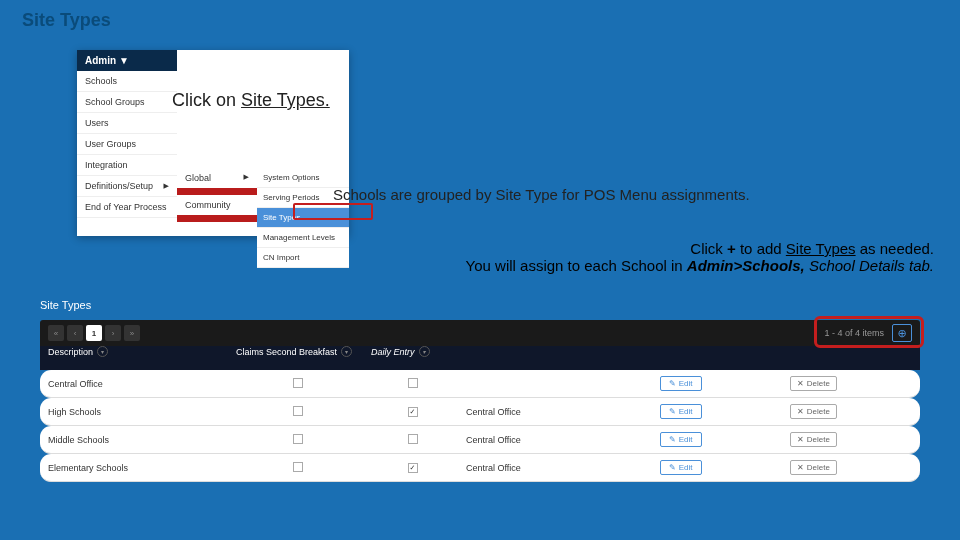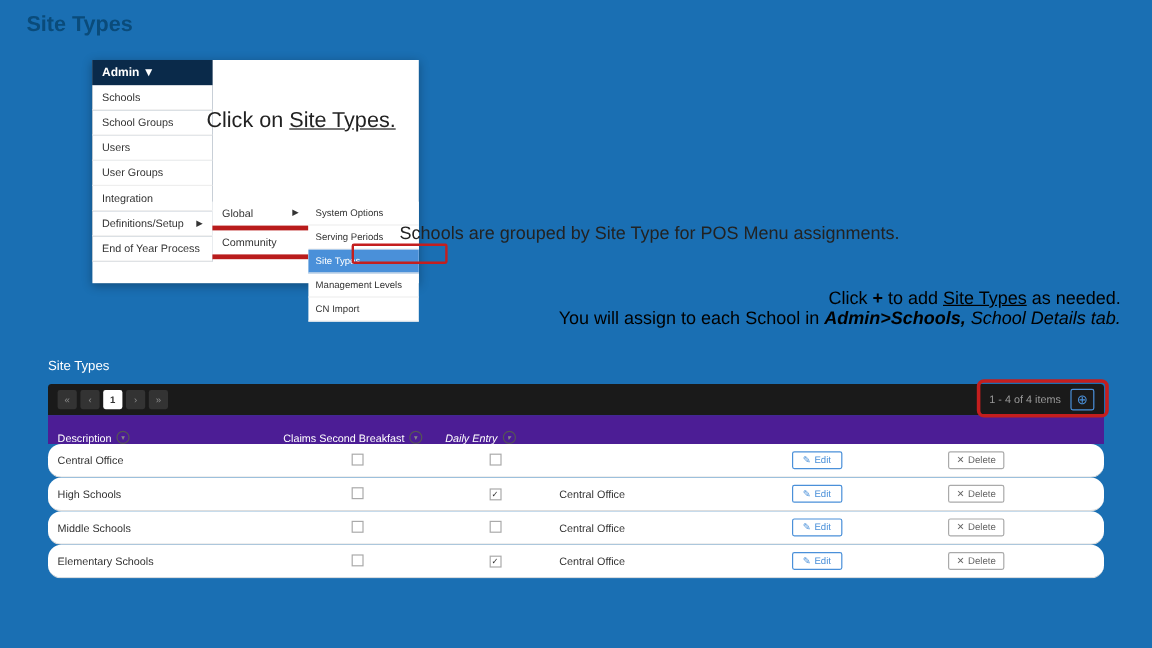--- a/index.html
+++ b/index.html
@@ -5,21 +5,21 @@
 *{box-sizing:border-box;margin:0;padding:0;}
 body{width:960px;height:540px;background:#1a6fb3;font-family:Arial,sans-serif;color:#fff;overflow:hidden;position:relative;}
 .header{position:absolute;left:22px;top:10px;color:#0a4b7a;font-size:18px;font-weight:600;}
 .menu-panel{position:absolute;left:37px;top:50px;width:272px;height:186px;background:#fff;box-shadow:0 2px 8px rgba(0,0,0,0.3);margin-left:40px;}
 .menu-col1{position:absolute;left:0;top:0;width:100px;background:#1a3a5a;color:#fff;}
 .menu-col1 .mtitle{padding:5px 8px;font-size:10px;font-weight:bold;background:#0a2a4a;}
 .menu-col1 .mitem{padding:5px 8px;font-size:9px;background:#fff;color:#333;border-bottom:1px solid #eee;}
 .menu-col1 .mitem.def{display:flex;justify-content:space-between;align-items:center;}
 .tri{font-size:7px;}
 .menu-col2{position:absolute;left:100px;top:118px;width:80px;background:#fff;}
-.menu-col2 .mitem{padding:5px 8px;font-size:9px;color:#333;border-bottom:4px solid #b91c1c;display:flex;justify-content:space-between;}
+.menu-col2 .mitem{padding:5px 8px;font-size:9px;color:#333;border-bottom:7px solid #b91c1c;display:flex;justify-content:space-between;}
 .menu-col3{position:absolute;left:180px;top:118px;width:92px;background:#fff;}
 .menu-col3 .mitem{padding:5px 6px;font-size:8px;color:#333;border-bottom:1px solid #eee;}
 .menu-col3 .mitem.active{background:#4a90d9;color:#fff;}
 .red-box1{position:absolute;left:216px;top:153px;width:80px;height:17px;border:2px solid #c41e1e;border-radius:2px;}
 .inst1{position:absolute;left:172px;top:90px;font-size:18px;color:#222;font-weight:500;}
 .inst1 .u{text-decoration:underline;}
 .inst2{position:absolute;left:333px;top:186px;font-size:15px;color:#222;font-weight:500;}
 .inst2 .u{}
 .inst3{position:absolute;right:26px;top:240px;font-size:15px;color:#000000;font-weight:500;text-align:right;}
 .inst3 .u{text-decoration:underline;}
@@ -28,21 +28,21 @@
 .inst3 .plus{font-weight:bold;}
 .section-title{position:absolute;left:40px;top:299px;font-size:11px;color:#fff;}
 .grid-area{position:absolute;left:40px;top:320px;right:40px;height:180px;}
 .grid-toolbar{height:26px;background:#1a1a1a;display:flex;align-items:center;padding:0 8px;border-radius:3px 3px 0 0;}
 .pager{display:flex;align-items:center;gap:3px;}
 .pbtn{width:16px;height:16px;background:#333;color:#888;font-size:8px;display:flex;align-items:center;justify-content:center;border-radius:2px;}
 .pbtn.active{background:#fff;color:#333;font-weight:bold;}
 .items-info{margin-left:auto;font-size:9px;color:#999;margin-right:8px;}
 .add-btn{width:20px;height:18px;border:1px solid #4a90d9;color:#4a90d9;display:flex;align-items:center;justify-content:center;font-size:11px;border-radius:2px;}
 .red-box2{position:absolute;right:-4px;top:-4px;width:110px;height:32px;border:3px solid #c41e1e;border-radius:6px;}
-.grid-head{height:24px;background:#4c1d95;display:flex;color:#fff;font-size:9px;align-items:flex-end;}
+.grid-head{height:24px;background:#0f172a;display:flex;color:#fff;font-size:9px;align-items:flex-start;}
 .col-desc{width:190px;padding-left:8px;display:flex;align-items:center;gap:4px;}
 .col-cb{width:135px;padding-left:6px;display:flex;align-items:center;gap:4px;}
 .col-de{width:95px;padding-left:6px;display:flex;align-items:center;gap:4px;font-style:italic;}
 .col-parent{width:200px;padding-left:6px;display:flex;align-items:center;gap:4px;}
 .col-edit{width:130px;}
 .col-del{flex:1;}
 .filt{width:11px;height:11px;border:1px solid #555;border-radius:50%;font-size:6px;display:flex;align-items:center;justify-content:center;color:#888;}
 .grid-row{height:28px;background:#ffffff;color:#333;display:flex;align-items:center;font-size:9px;border-bottom:1px solid #ddd;border-radius:11px;}
 .cbx{width:10px;height:10px;border:1px solid #aaa;display:inline-flex;align-items:center;justify-content:center;font-size:7px;color:#333;margin:0 auto;}
 .col-cb-r{width:135px;text-align:center;}

